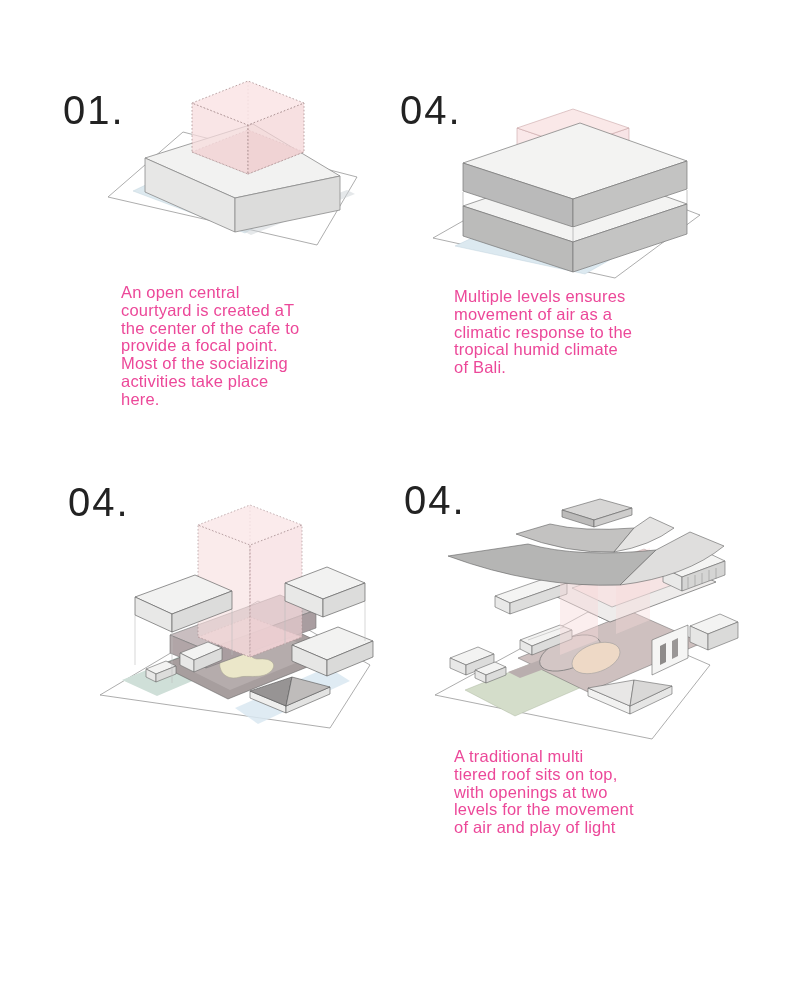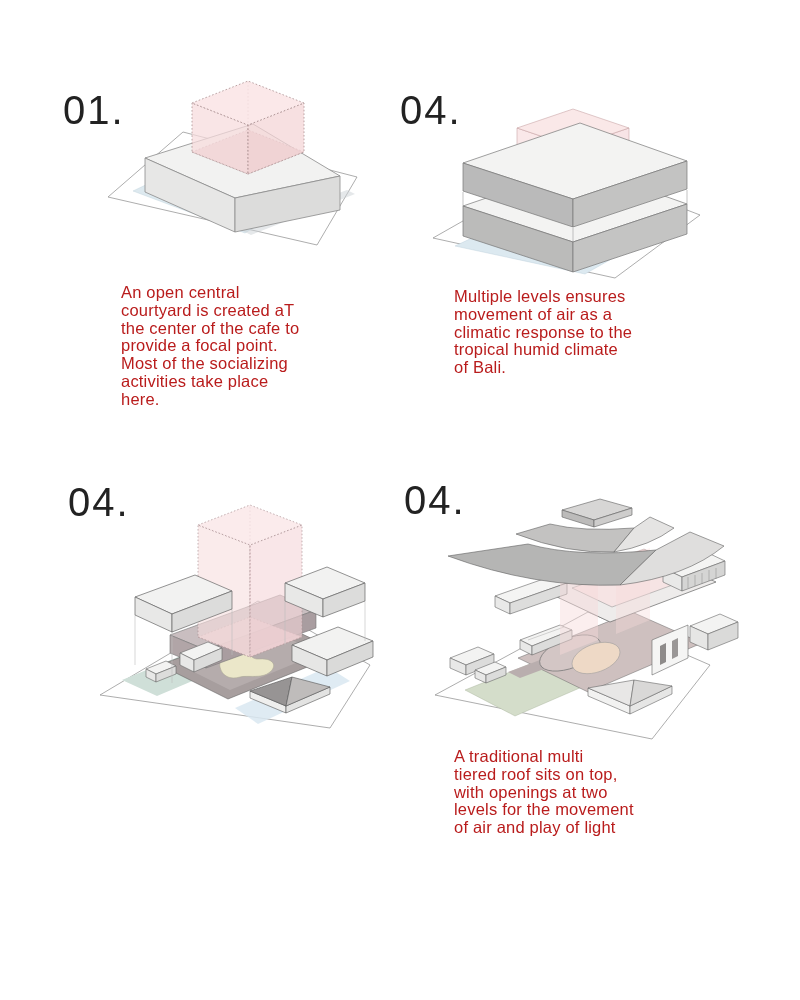--- a/index.html
+++ b/index.html
@@ -1,19 +1,19 @@
 <!DOCTYPE html>
 <html><head>
 <meta charset="utf-8">
 <style>
   html,body{margin:0;padding:0;background:#ffffff;}
   .page{position:relative;width:800px;height:1000px;background:#ffffff;overflow:hidden;
         font-family:"Liberation Sans",sans-serif;}
   .num{position:absolute;font-size:40px;font-weight:300;color:#222;letter-spacing:2px;line-height:1;}
-  .caption{position:absolute;font-size:16.5px;line-height:17.8px;color:#b91c1c;
+  .caption{position:absolute;font-size:16.5px;line-height:17.8px;color:#ec4899;
            letter-spacing:.2px;white-space:pre-line;}
   svg{position:absolute;display:block;overflow:visible;}
   .o{fill:#ffffff;stroke:#8a8a8a;stroke-width:.7;}
   .ln{stroke:#bdbdbd;stroke-width:.6;fill:none;}
 </style>
 </head>
 <body>
 
 <div class="page">
 

